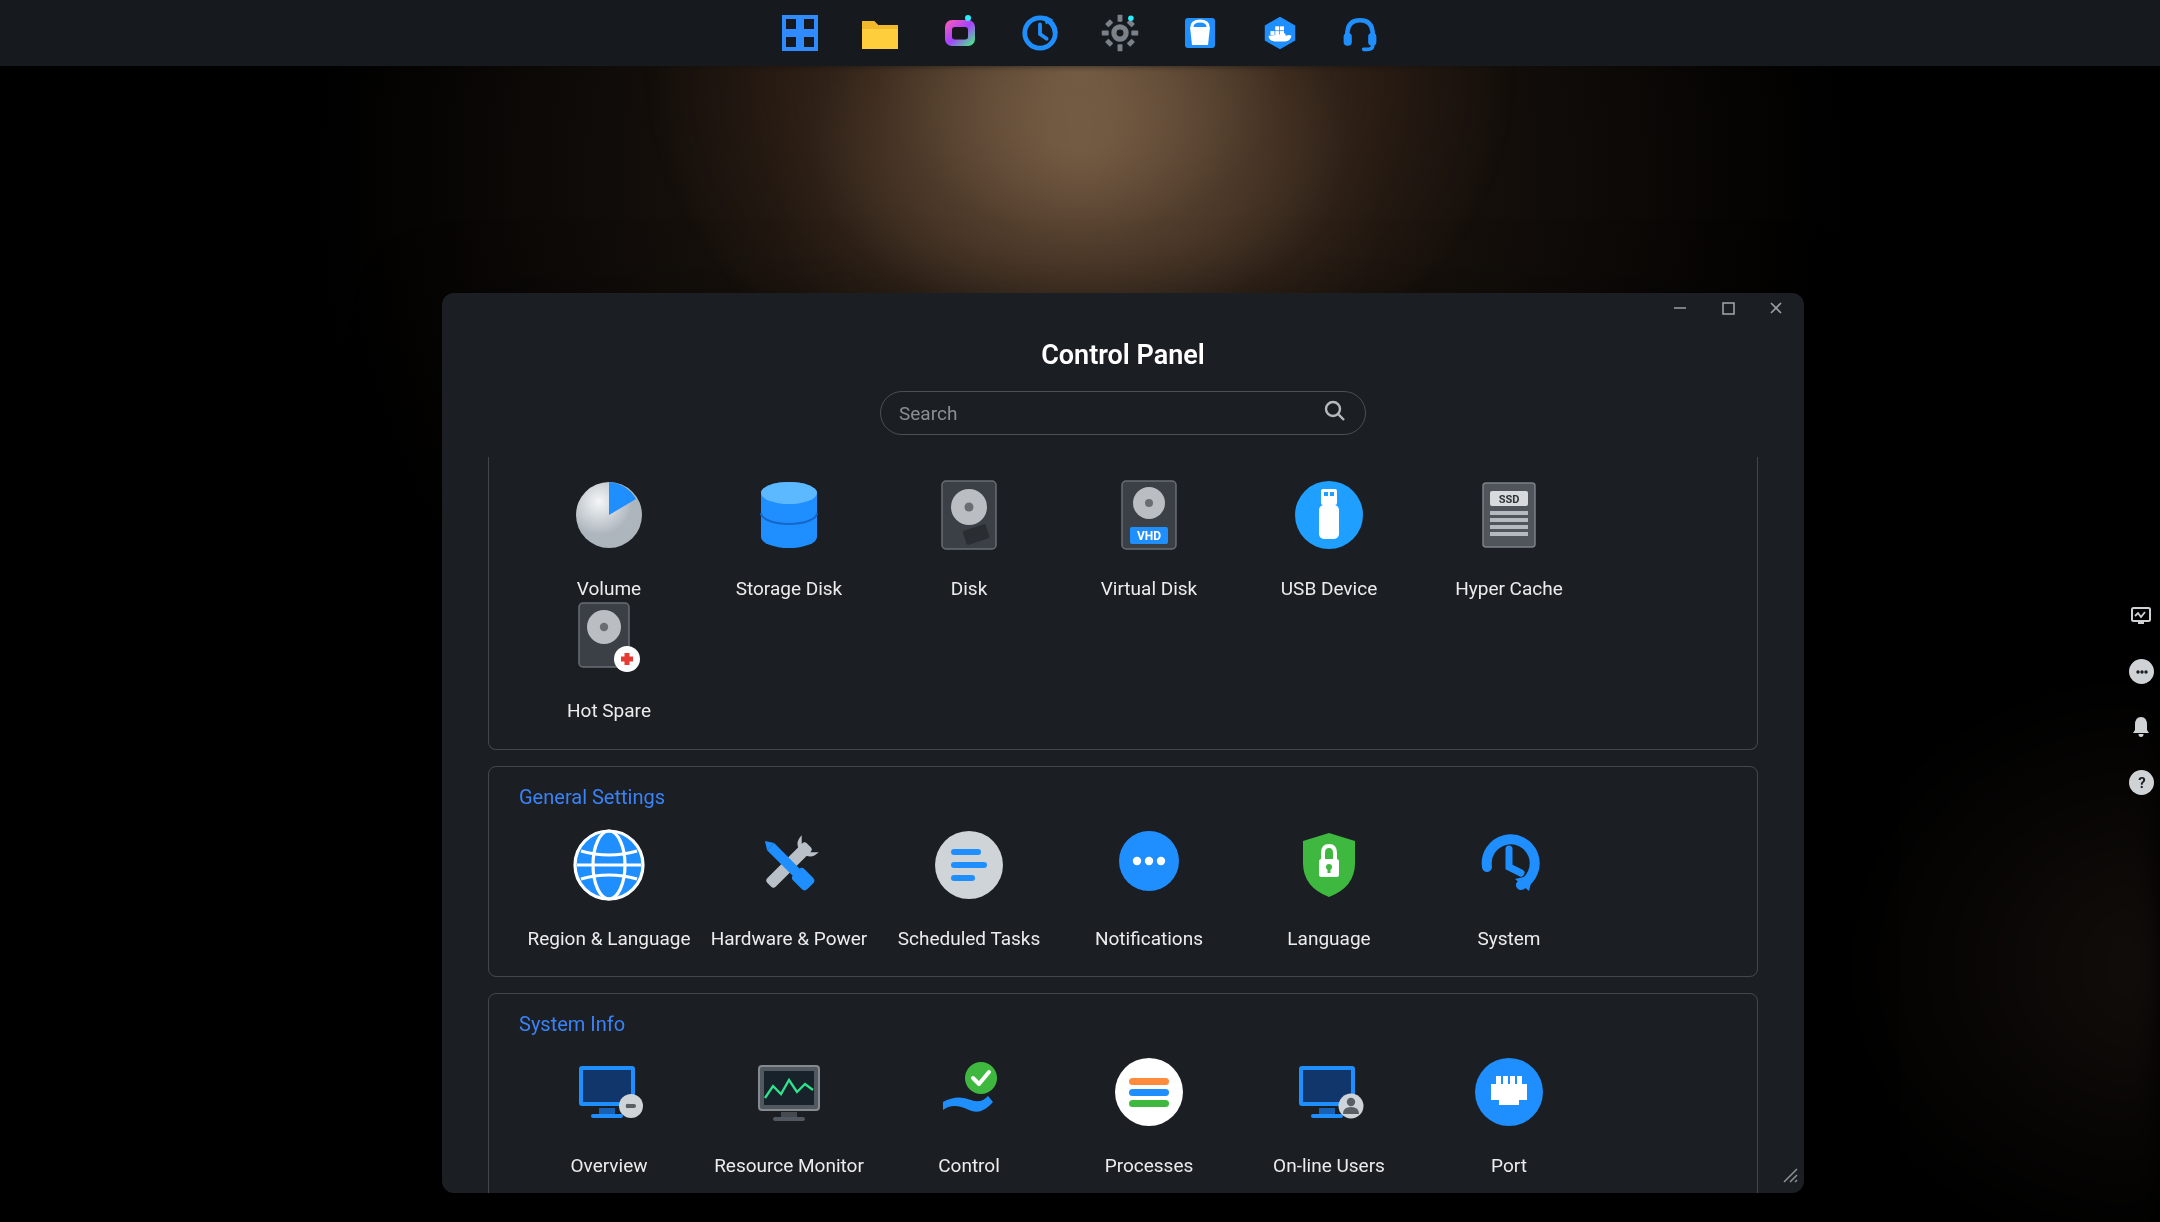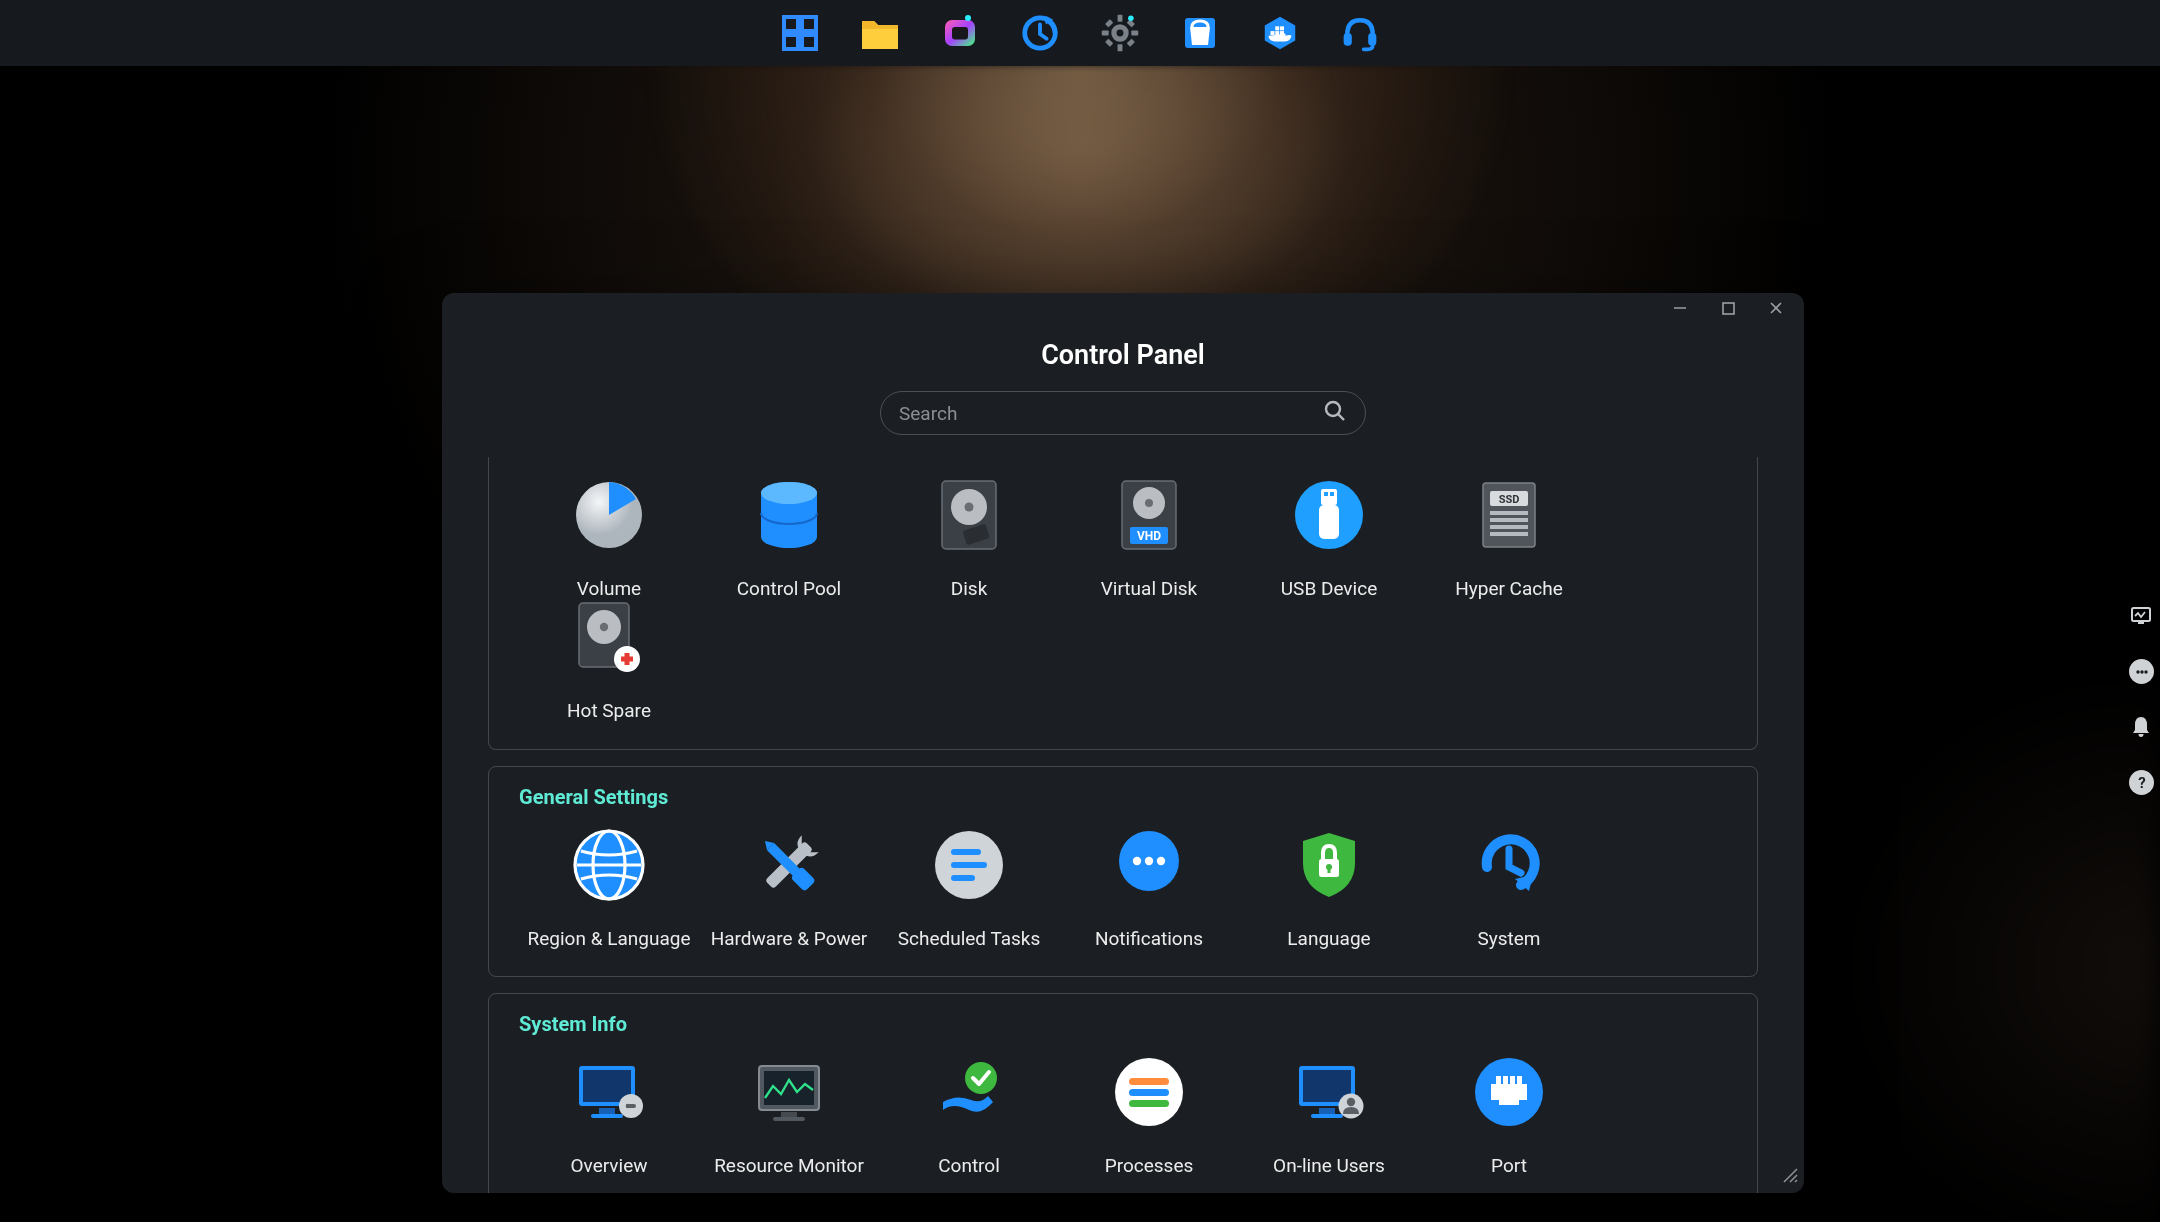--- a/index.html
+++ b/index.html
@@ -185,23 +185,23 @@
     }
     
     .section.first-partial {
       border-top: none;
       border-top-left-radius: 0;
       border-top-right-radius: 0;
       padding-top: 22px;
     }
     
     .section-title {
-      color: #5eead4;
+      color: #3b82f6;
       font-size: 20px;
-      font-weight: 700;
+      font-weight: 400;
       margin-bottom: 20px;
     }
     
     .items-grid {
       display: flex;
       flex-wrap: wrap;
       gap: 0;
     }
     
     .item {
@@ -447,21 +447,21 @@
           <div class="item">
             <div class="item-icon">
               <svg width="68" height="72" viewBox="0 0 68 72">
                 <ellipse cx="34" cy="14" rx="28" ry="11" fill="#3ba5ff"></ellipse>
                 <rect x="6" y="14" width="56" height="44" fill="#1f8fff"></rect>
                 <ellipse cx="34" cy="58" rx="28" ry="11" fill="#1f8fff"></ellipse>
                 <ellipse cx="34" cy="14" rx="28" ry="11" fill="#5cb8ff"></ellipse>
                 <path d="M6 34 A28 11 0 0 0 62 34" fill="none" stroke="#1567c9" stroke-width="2"></path>
               </svg>
             </div>
-            <div class="item-label">Control Pool</div>
+            <div class="item-label">Storage Disk</div>
           </div>
 
           <div class="item">
             <div class="item-icon">
               <svg width="58" height="72" viewBox="0 0 58 72">
                 <rect x="2" y="2" width="54" height="68" rx="4" fill="#3b4047" stroke="#696e74" stroke-width="1.5"></rect>
                 <circle cx="29" cy="28" r="18" fill="#babec2"></circle>
                 <circle cx="29" cy="28" r="4.5" fill="#6a6e73"></circle>
                 <rect x="24" y="48" width="24" height="15" rx="2" fill="#2a2e33" transform="rotate(-18 36 55)"></rect>
               </svg>

